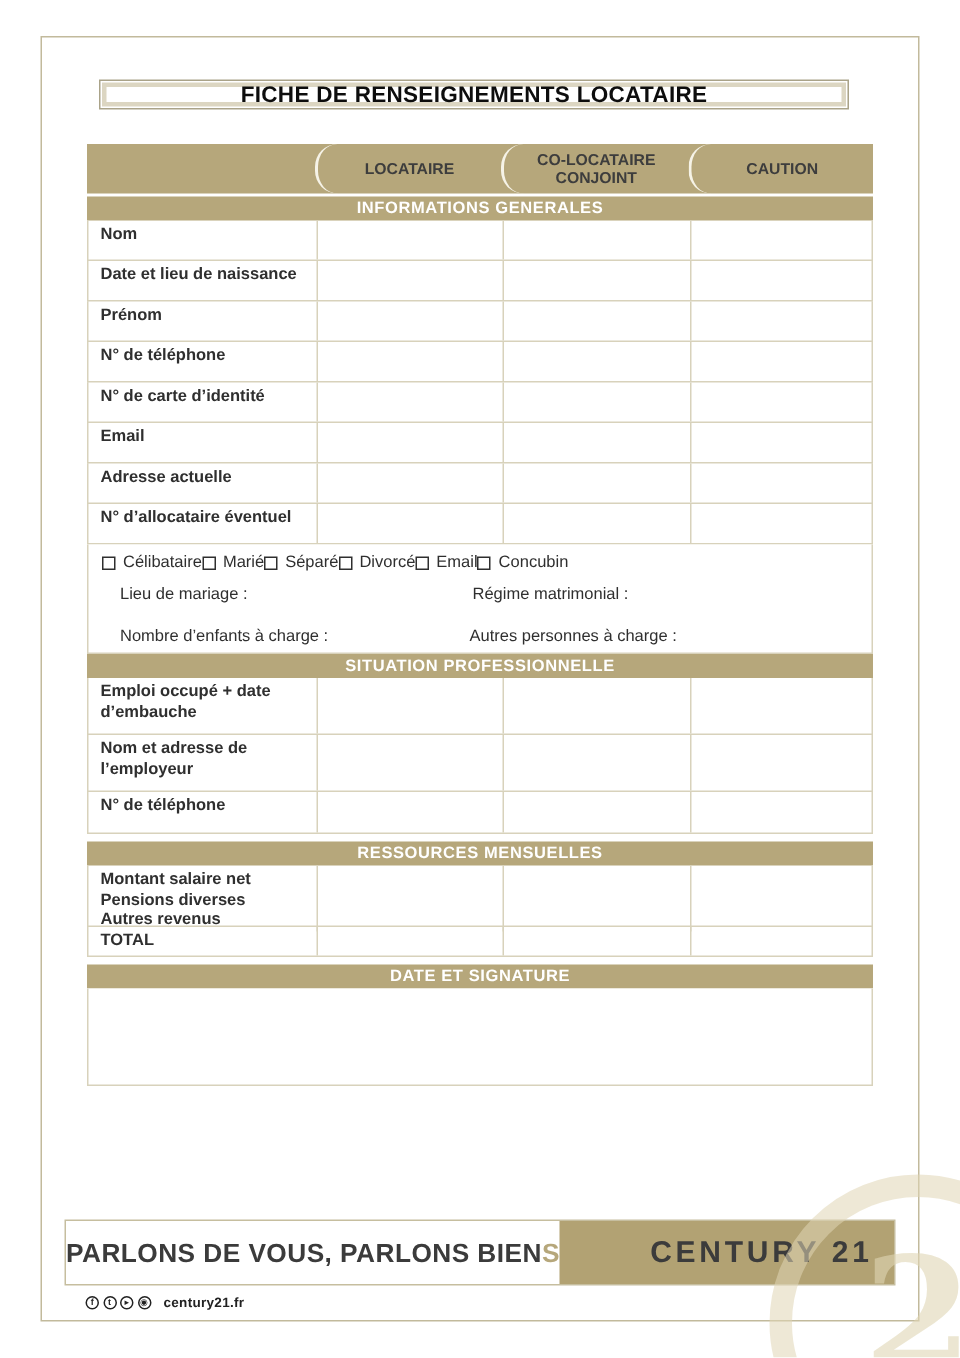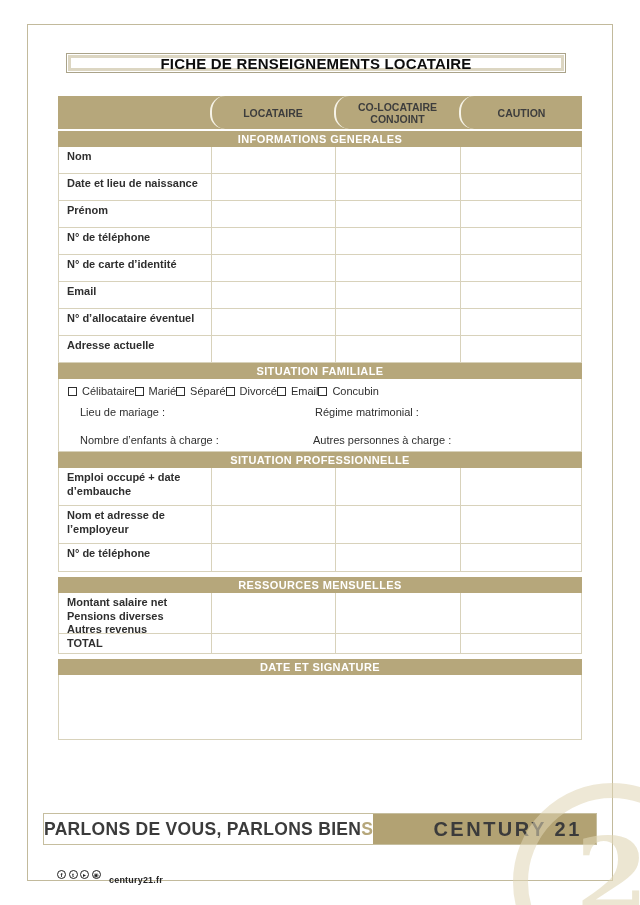--- a/index.html
+++ b/index.html
@@ -51,38 +51,38 @@
   .chk{display:flex;align-items:center;}
   .cb{width:9px;height:9px;border:1.5px solid #2f2f2f;display:inline-block;margin-right:5px;box-sizing:border-box;background:#fff;}
   .fam-field{position:absolute;font-size:11px;color:var(--ink);padding-left:12px;}
   .f-lieu{left:9px;top:27px;}  .f-regime{left:244px;top:27px;}
   .f-enfants{left:9px;top:55px;} .f-autres{left:242px;top:55px;}
   .total-cell{
     padding:3px 6px 0 8px;font-weight:bold;font-size:11px;text-align:left;box-sizing:border-box;
   }
   .sig-box{height:65px;border:1px solid var(--line);border-top:none;box-sizing:border-box;background:#fff;}
   .footer-bar{
-    position:absolute;left:43px;top:813px;width:554px;height:32px;border:1px solid #c6be9f;
+    position:absolute;left:43px;top:813px;width:554px;height:44px;border:1px solid #c6be9f;
     box-sizing:border-box;display:flex;background:#fff;
   }
   .slogan{
     flex:1;display:flex;align-items:center;justify-content:center;
     font-weight:bold;font-size:17.5px;letter-spacing:0.3px;color:#3b3b3b;white-space:nowrap;
   }
   .slogan .accent{color:var(--tan);}
   .brand-box{
     width:177px;background:var(--tan-dark);display:flex;align-items:center;justify-content:center;
     font-weight:bold;font-size:20px;letter-spacing:2.5px;color:#3b3b3b;padding-left:46px;
   }
   .social{position:absolute;left:57px;top:863px;display:flex;align-items:center;gap:2.5px;}
   .sicon{
     width:9px;height:9px;border:1px solid #222;border-radius:50%;font-size:6px;line-height:8px;
     text-align:center;color:#222;font-weight:bold;box-sizing:border-box;overflow:hidden;
   }
-  .site{font-size:9px;font-weight:bold;color:#222;margin-left:6px;letter-spacing:0.2px;margin-top:12px;}
+  .site{font-size:9px;font-weight:bold;color:#222;margin-left:6px;letter-spacing:0.2px;}
   .wm{
     position:absolute;left:513px;top:783px;width:198px;height:198px;border-radius:50%;
     border:15px solid rgba(224,214,180,0.55);box-sizing:border-box;
     display:flex;align-items:center;justify-content:center;pointer-events:none;
   }
   .wm-glyph{
     font-family:"DejaVu Serif","Liberation Serif",serif;font-weight:bold;font-size:105px;
     color:rgba(224,214,180,0.6);margin-top:-12px;
   }
 </style>
@@ -138,33 +138,32 @@
       <div class="tc"></div>
       <div class="tc"></div>
     </div>
     <div class="grid4 trow h28">
       <div class="tc lc">Email</div>
       <div class="tc"></div>
       <div class="tc"></div>
       <div class="tc"></div>
     </div>
     <div class="grid4 trow h28">
+      <div class="tc lc">Adresse actuelle</div>
+      <div class="tc"></div>
+      <div class="tc"></div>
+      <div class="tc"></div>
+    </div>
+    <div class="grid4 trow h28">
       <div class="tc lc">N° d’allocataire éventuel</div>
       <div class="tc"></div>
       <div class="tc"></div>
       <div class="tc"></div>
     </div>
-    <div class="grid4 trow h28">
-      <div class="tc lc">Adresse actuelle</div>
-      <div class="tc"></div>
-      <div class="tc"></div>
-      <div class="tc"></div>
-    </div>
-
-    <div class="band">SITUATION FAMILIALE</div>
+
     <div class="fam-box">
       <div class="checks">
         <span class="chk">
             <span class="cb"></span>
             <span>Célibataire</span>
           </span>
         <span class="chk">
             <span class="cb"></span>
             <span>Marié</span>
           </span>

